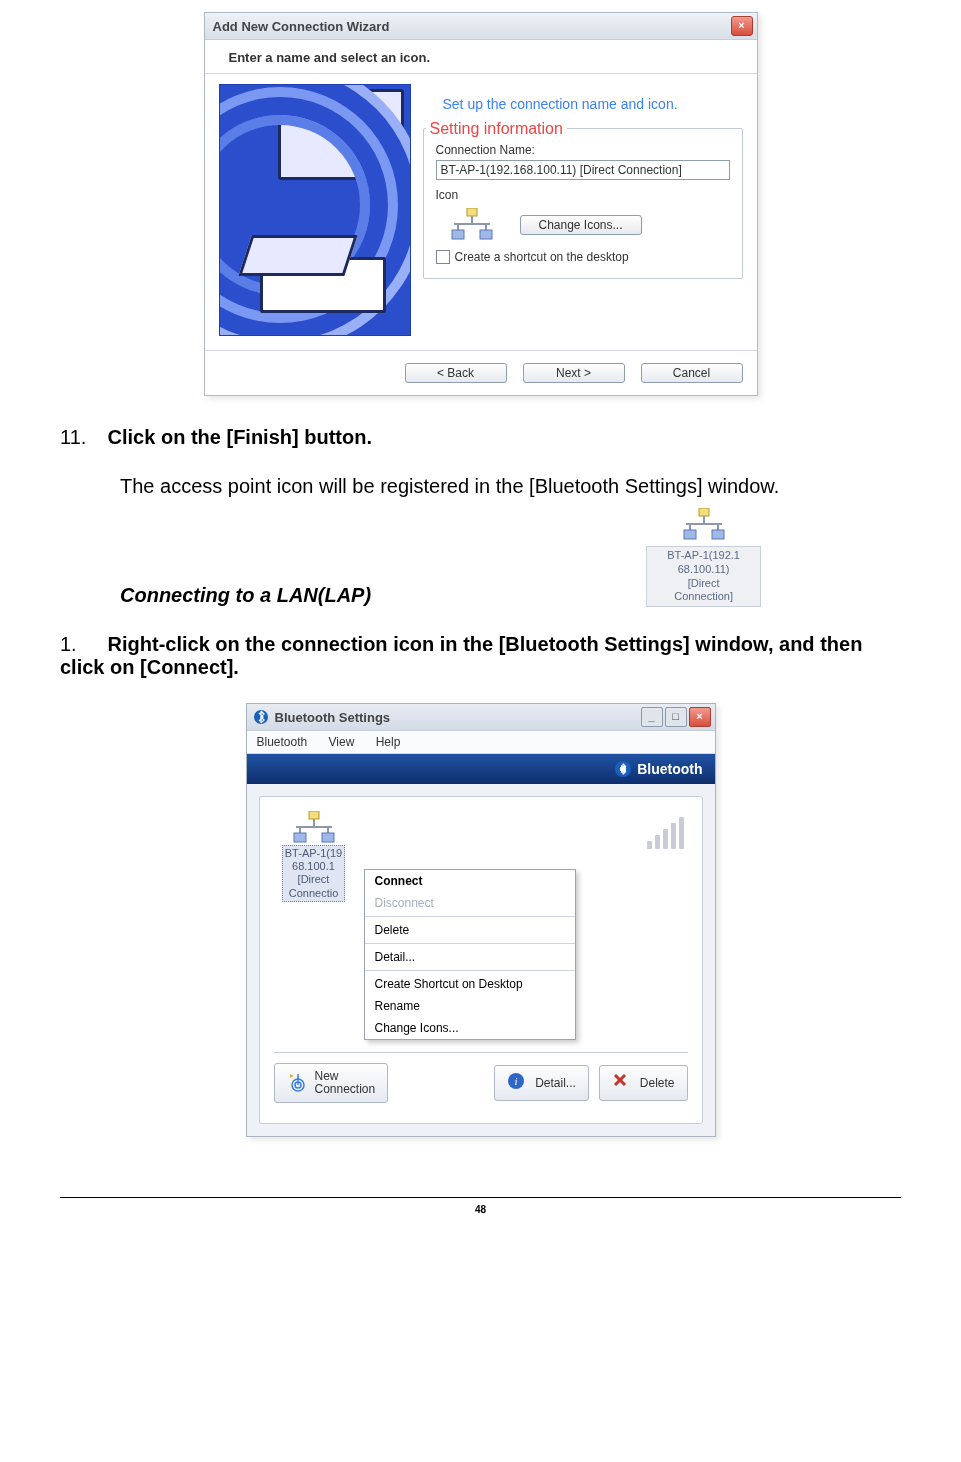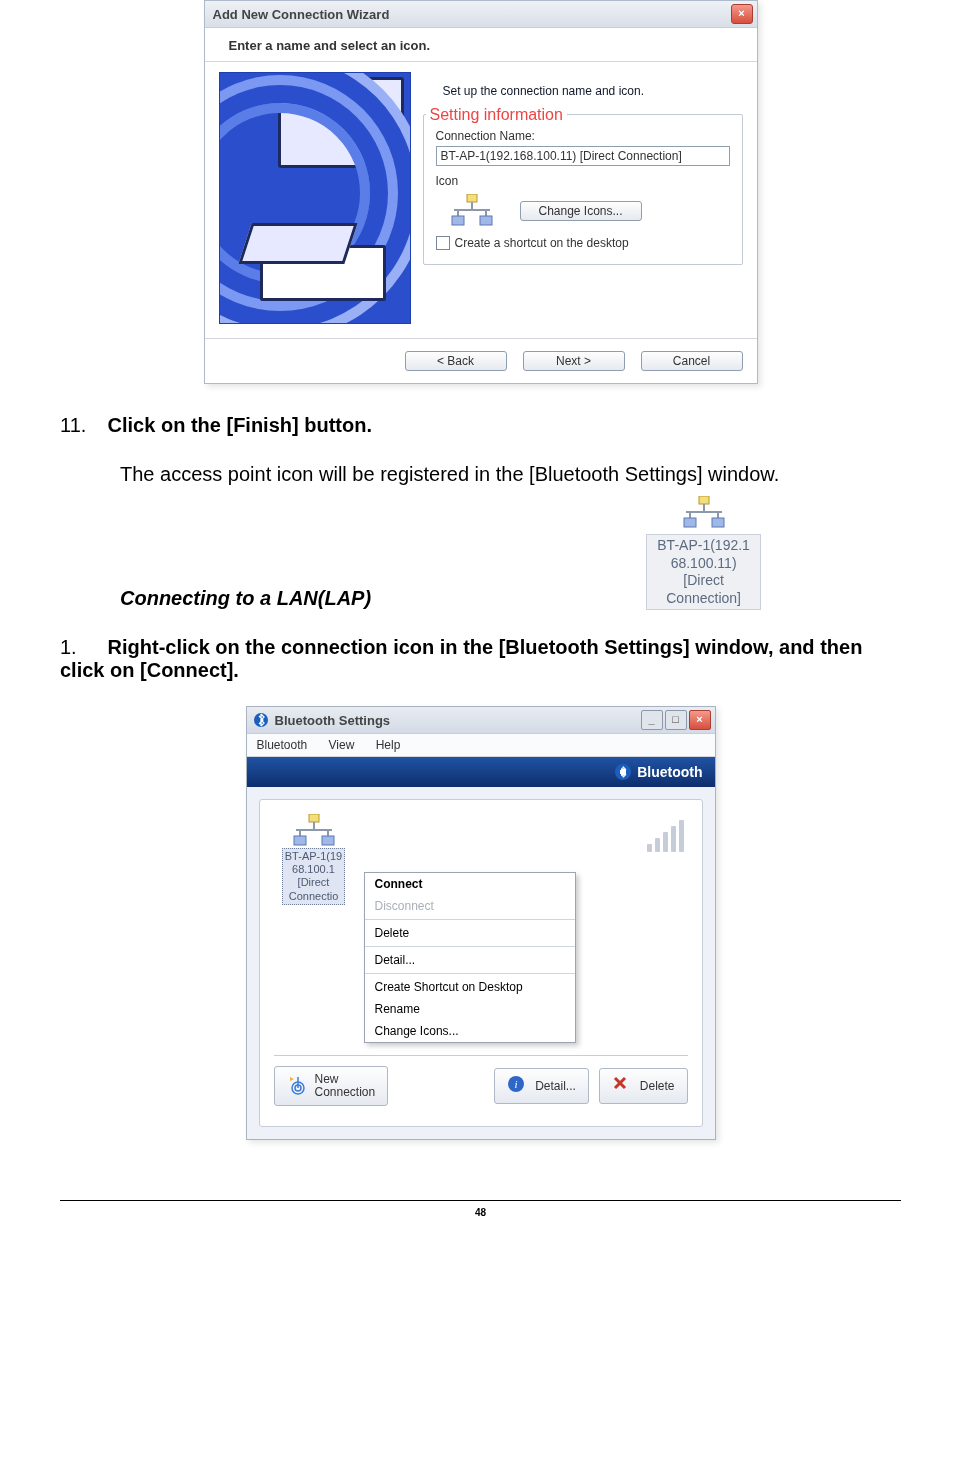--- a/index.html
+++ b/index.html
@@ -12,21 +12,21 @@
   }
   .page {
     padding: 0 60px 40px 60px;
     position: relative;
     box-sizing: border-box;
   }
 
   
   .wizard {
     width: 552px;
-    margin: 0 auto 30px auto;
+    margin: 12px auto 30px auto;
     border: 1px solid #aeb9c9;
     background: #fff;
     box-shadow: 3px 3px 6px rgba(0,0,0,0.1);
   }
   .wiz-title {
     height: 26px;
     background: linear-gradient(to bottom, #eef1f5, #d9dfe8);
     border-bottom: 1px solid #c5cedc;
     display: flex;
     align-items: center;
@@ -48,22 +48,22 @@
   }
   .wiz-subhead {
     padding: 10px 24px 8px 24px;
     font-size: 13px;
     font-weight: bold;
     color: #333;
     border-bottom: 1px solid #d3d7dd;
   }
   .wiz-subtext {
     padding: 12px 4px 12px 20px;
-    font-size: 12px;
-    color: #0f172a;
+    font-size: 14px;
+    color: #3b82f6;
   }
   .wiz-body {
     display: flex;
     padding: 10px 14px 14px 14px;
     gap: 12px;
   }
   .wiz-illustration {
     width: 190px; height: 250px;
     background: #2b4fcc;
     border: 1px solid #1e3fb0;
@@ -147,21 +147,21 @@
   .step .num{ display:inline-block; width:42px;}
   .step .txt{ font-weight:bold;}
   .sub { margin: 26px 0 10px 60px; font-size: 20px; }
   .italic-sub { margin: 0 0 0 60px; font-size:20px; font-style:italic; font-weight:bold; display:inline-block;}
 
   
   .icon-card {
     width: 115px;
     text-align:center;
     margin: 14px auto 0 auto;
-    font-size:14px;
+    font-size:11px;
     color: #5c6a82;
     display:inline-block;
   }
   .icon-card .label-box{
     border:1px solid #c9d0db; background:#eef0f4; padding:2px 3px; margin-top:4px;
     line-height:1.25;
   }
   .row-icon-sub { display:flex; align-items:flex-end; justify-content:flex-start; gap:60px; margin-top:10px;}
   .row-icon-sub .icon-card{ margin: 0 0 0 215px;}
 

